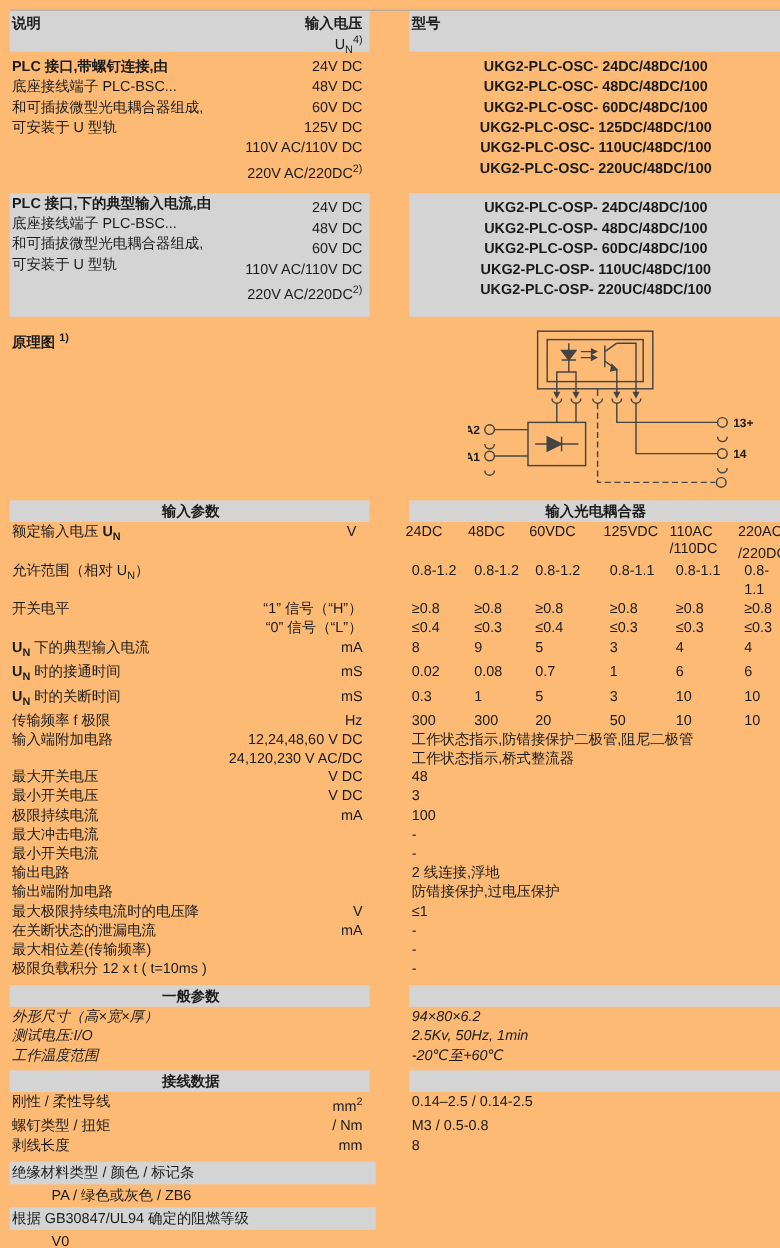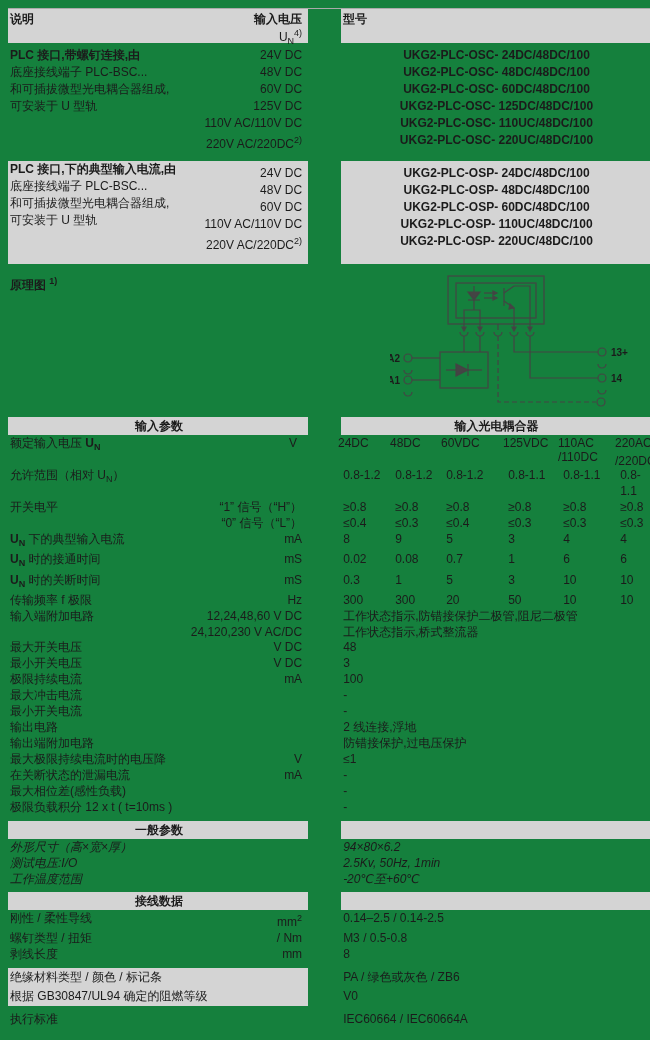--- a/index.html
+++ b/index.html
@@ -1,16 +1,16 @@
 <!DOCTYPE html>
 <html><head>
 <meta charset="utf-8">
 <style>
   html,body{margin:0;padding:0;background:#fff;}
-  .page{width:650px;height:1040px;background:#15803d;position:relative;overflow:hidden;
+  .page{width:650px;height:1040px;background:#fdba74;position:relative;overflow:hidden;
         font-family:"Liberation Sans","DejaVu Sans",sans-serif;font-size:12px;color:#1b1b1b;
         box-sizing:border-box;padding-top:8px;}
   .flexrow{display:flex;margin-left:8px;}
   .lcol{width:305px;box-sizing:border-box;}
   .rcol{width:314px;margin-left:33px;box-sizing:border-box;}
   .gray{background:#d4d4d4;}
   .b{font-weight:bold;}
   .nb{font-weight:normal;}
   sub{font-size:9px;}
   sup{font-size:9px;}
@@ -38,21 +38,21 @@
   .lrow{display:flex;justify-content:space-between;padding-left:2px;padding-right:6px;}
   .lbl{white-space:nowrap;}
   .unit{white-space:nowrap;text-align:right;}
   .vrow{padding-left:2px;}
   .cols6{display:grid;grid-template-columns:52px 51px 62px 55px 57px 1fr;}
   .rows-input-params .trow{line-height:16px;}
   .rows-output-params .trow{line-height:15px;}
   .rows-general-params .trow{line-height:16px;font-style:italic;}
   .rows-wiring-data .trow{line-height:16px;}
   .rows-insulation-standards{margin-top:6px;}
-  .rows-insulation-standards .trow{line-height:19px;}
+  .rows-insulation-standards .trow{line-height:19px;flex-direction:column;}
   .tall{align-items:flex-start;}
   .tall .cols6 div{line-height:14px;padding-top:1px;}
   svg text{font-family:"Liberation Sans","DejaVu Sans",sans-serif;}
 </style>
 </head>
 <body>
 
 <div class="page">
 
   <div class="flexrow hdrband">
@@ -425,21 +425,21 @@
     </div>
     <div class="flexrow trow">
       <div class="lcol lrow">
         <span class="lbl">在关断状态的泄漏电流</span>
         <span class="unit">mA</span>
       </div>
       <div class="rcol vrow"><span>-</span></div>
     </div>
     <div class="flexrow trow">
       <div class="lcol lrow">
-        <span class="lbl">最大相位差(感性负载)</span>
+        <span class="lbl">最大相位差(传输频率)</span>
         <span class="unit"></span>
       </div>
       <div class="rcol vrow"><span>-</span></div>
     </div>
     <div class="flexrow trow">
       <div class="lcol lrow">
         <span class="lbl">极限负载积分 12 x t ( t=10ms )</span>
         <span class="unit"></span>
       </div>
       <div class="rcol vrow"><span>-</span></div>

